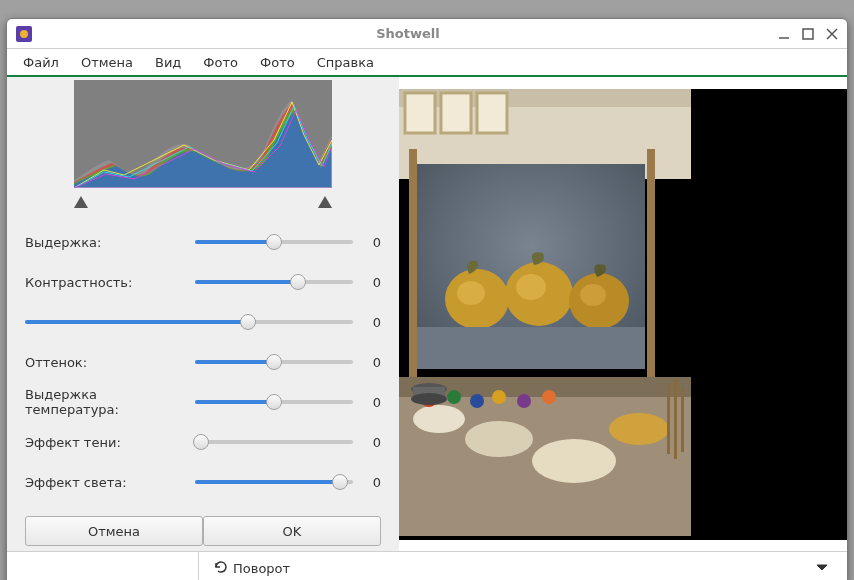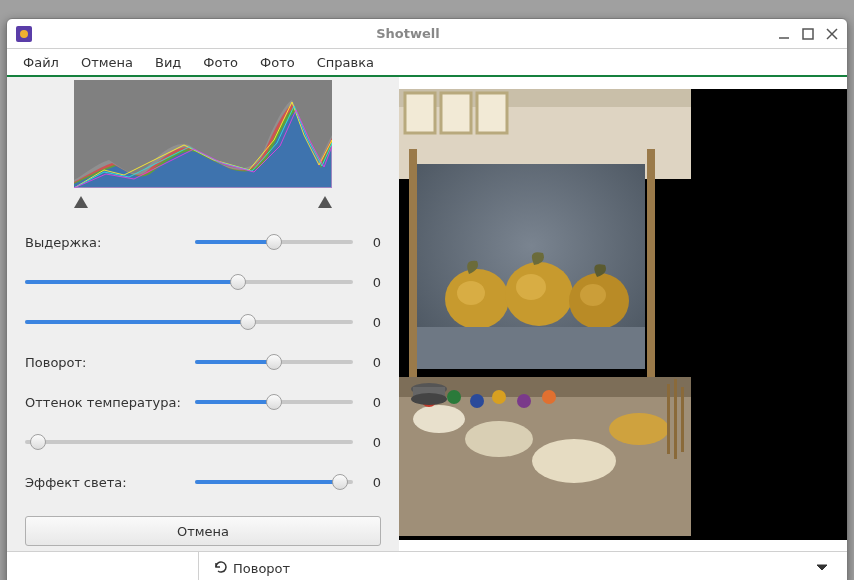--- a/index.html
+++ b/index.html
@@ -146,78 +146,81 @@
         <div class="slider-label">Выдержка:</div>
         <div class="slider-track">
           <div class="track-bg"></div>
           <div class="track-fill" style="width:50%"></div>
           <div class="thumb" style="left:50%"></div>
         </div>
         <div class="slider-value">0</div>
       </div>
 
       <div class="slider-row">
+        <div class="slider-label">Контрастность:</div>
         <div class="slider-track">
           <div class="track-bg"></div>
           <div class="track-fill" style="width:65%"></div>
           <div class="thumb" style="left:65%"></div>
         </div>
         <div class="slider-value">0</div>
       </div>
 
       <div class="slider-row">
         <div class="slider-track">
           <div class="track-bg"></div>
           <div class="track-fill" style="width:68%"></div>
           <div class="thumb" style="left:68%"></div>
         </div>
         <div class="slider-value">0</div>
       </div>
 
       <div class="slider-row">
-        <div class="slider-label">Поворот:</div>
+        <div class="slider-label">Оттенок:</div>
         <div class="slider-track">
           <div class="track-bg"></div>
           <div class="track-fill" style="width:50%"></div>
           <div class="thumb" style="left:50%"></div>
         </div>
         <div class="slider-value">0</div>
       </div>
 
       <div class="slider-row">
-        <div class="slider-label">Оттенок температура:</div>
+        <div class="slider-label">Выдержка температура:</div>
         <div class="slider-track">
           <div class="track-bg"></div>
           <div class="track-fill" style="width:50%"></div>
           <div class="thumb" style="left:50%"></div>
         </div>
         <div class="slider-value">0</div>
       </div>
 
       <div class="slider-row">
+        <div class="slider-label">Эффект тени:</div>
         <div class="slider-track">
           <div class="track-bg"></div>
           <div class="track-fill" style="width:0%"></div>
           <div class="thumb" style="left:4%"></div>
         </div>
         <div class="slider-value">0</div>
       </div>
 
       <div class="slider-row">
         <div class="slider-label">Эффект света:</div>
         <div class="slider-track">
           <div class="track-bg"></div>
           <div class="track-fill" style="width:92%"></div>
           <div class="thumb" style="left:92%"></div>
         </div>
         <div class="slider-value">0</div>
       </div>
 
       <div class="buttons-row">
         <div class="btn">Отмена</div>
+        <div class="btn">OK</div>
       </div>
     </div>
 
     <div class="image-area">
       <div class="canvas">
         <svg viewBox="0 0 292 447" width="292" height="447" preserveAspectRatio="xMidYMid slice">
 
           <rect x="0" y="0" width="292" height="90" fill="#ded4c2"></rect>
           <rect x="0" y="0" width="292" height="18" fill="#c9bfa9"></rect>
 

